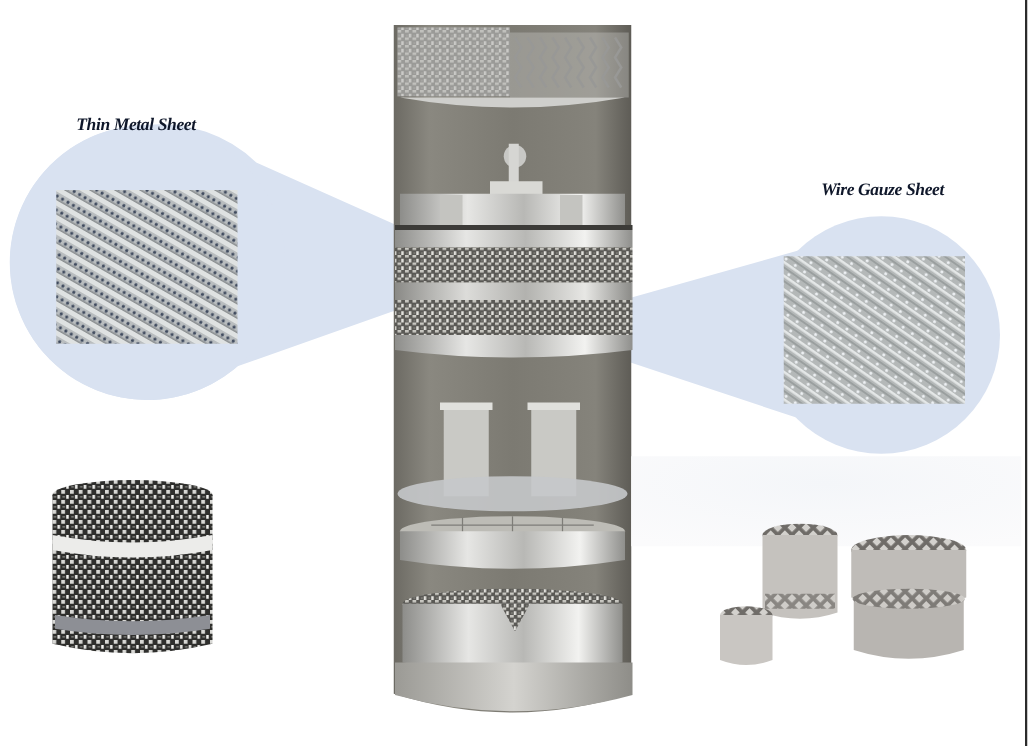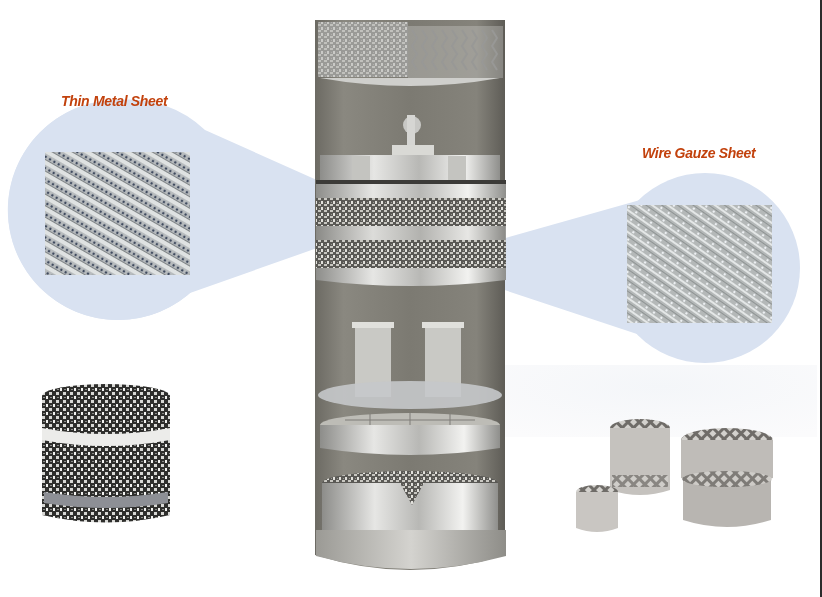--- a/index.html
+++ b/index.html
@@ -1,20 +1,20 @@
 <!DOCTYPE html>
 <html><head>
 <meta charset="utf-8">
 <style>
   html, body { margin:0; padding:0; }
   body { width:822px; height:597px; background:#ffffff; position:relative; overflow:hidden;
          font-family:"Liberation Sans", sans-serif; }
   .frame-border { position:absolute; right:0; top:0; width:2px; height:597px; background:#2b2b2b; }
-  .label { position:absolute; font-weight:bold; font-style:italic; font-size:14px; color:#c2410c;
-           font-family:Liberation Sans, sans-serif; letter-spacing:-0.3px; }
+  .label { position:absolute; font-weight:bold; font-style:italic; font-size:14px; color:#0f172a;
+           font-family:Liberation Serif, serif; letter-spacing:-0.3px; }
   svg { position:absolute; left:0; top:0; }
 </style>
 </head>
 <body>
 
 <div class="frame-border"></div>
 
 <svg width="822" height="597" viewBox="0 0 822 597">
   <defs>
     <linearGradient id="shell" x1="0" x2="1" y1="0" y2="0">
@@ -158,13 +158,13 @@
     <ellipse cx="640" cy="428" rx="30" ry="9" fill="url(#ringpack)"></ellipse>
     <path d="M 610 428 L 670 428 L 670 490 Q 640 500 610 490 Z" fill="#c5c2be"></path>
     <rect x="612" y="475" width="56" height="12" fill="url(#ringpack)" opacity="0.7"></rect>
 
     <ellipse cx="597" cy="492" rx="21" ry="7" fill="url(#ringpack)"></ellipse>
     <path d="M 576 492 L 618 492 L 618 528 Q 597 536 576 528 Z" fill="#c9c6c2"></path>
   </g>
 </svg>
 
 <div class="label" style="left:61px; top:93px;">Thin Metal Sheet</div>
-<div class="label" style="left:642px; top:145px;">Wire Gauze Sheet</div>
+<div class="label" style="left:657px; top:145px;">Wire Gauze Sheet</div>
 
 </body></html>

